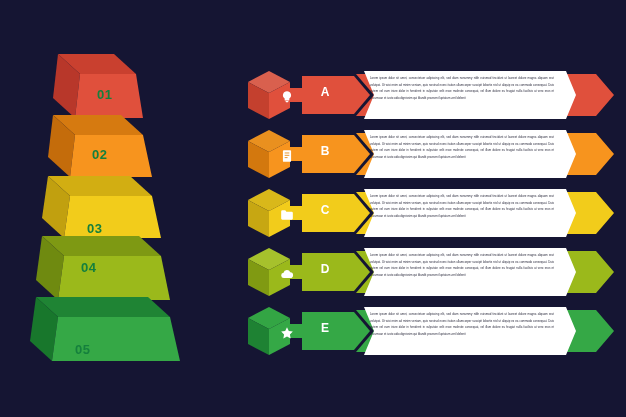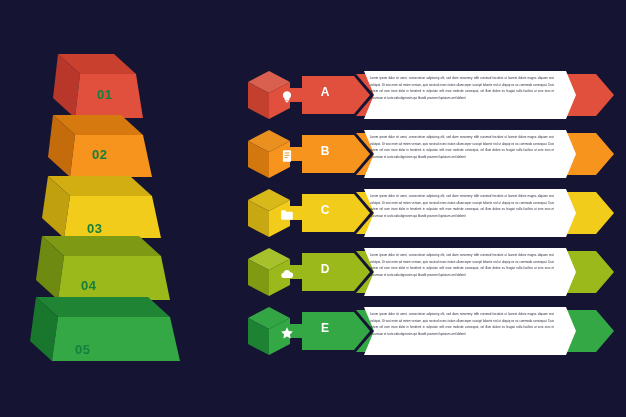--- a/index.html
+++ b/index.html
@@ -111,21 +111,21 @@
             <polygon points="58,317 170,317 148,297 36,297" fill="#1F8434"></polygon>
             <polygon points="58,317 36,297 30,341 52,361" fill="#18772C"></polygon>
             <polygon points="58,317 170,317 180,361 52,361" fill="#35A846"></polygon>
           </g>
         </g>
     </svg>
     <div id="pyramid-numbers">
         <div class="pyr-num" style="left: 97px; top: 87px;">01</div>
         <div class="pyr-num" style="left: 92px; top: 147px; text-align: center;">02</div>
         <div class="pyr-num" style="left: 87px; top: 208px; margin-top: 13px;">03</div>
-        <div class="pyr-num" style="left: 81px; top: 278px;">04</div>
+        <div class="pyr-num" style="left: 81px; top: 260px;">04</div>
         <div class="pyr-num" style="left: 75px; top: 330px; margin-top: 12px;">05</div>
       </div>
   </div>
 
   <div id="rows">
       <div class="row" style="top: 64px;">
         <svg width="390" height="62" viewBox="0 0 390 62" class="row-svg">
           <polygon points="33,7 54,18 33,29 12,18" fill="#D9604E"></polygon>
           <polygon points="12,18 33,29 33,55 12,44" fill="#C4402E"></polygon>
           <polygon points="33,29 54,18 54,44 33,55" fill="#E0503C"></polygon>

